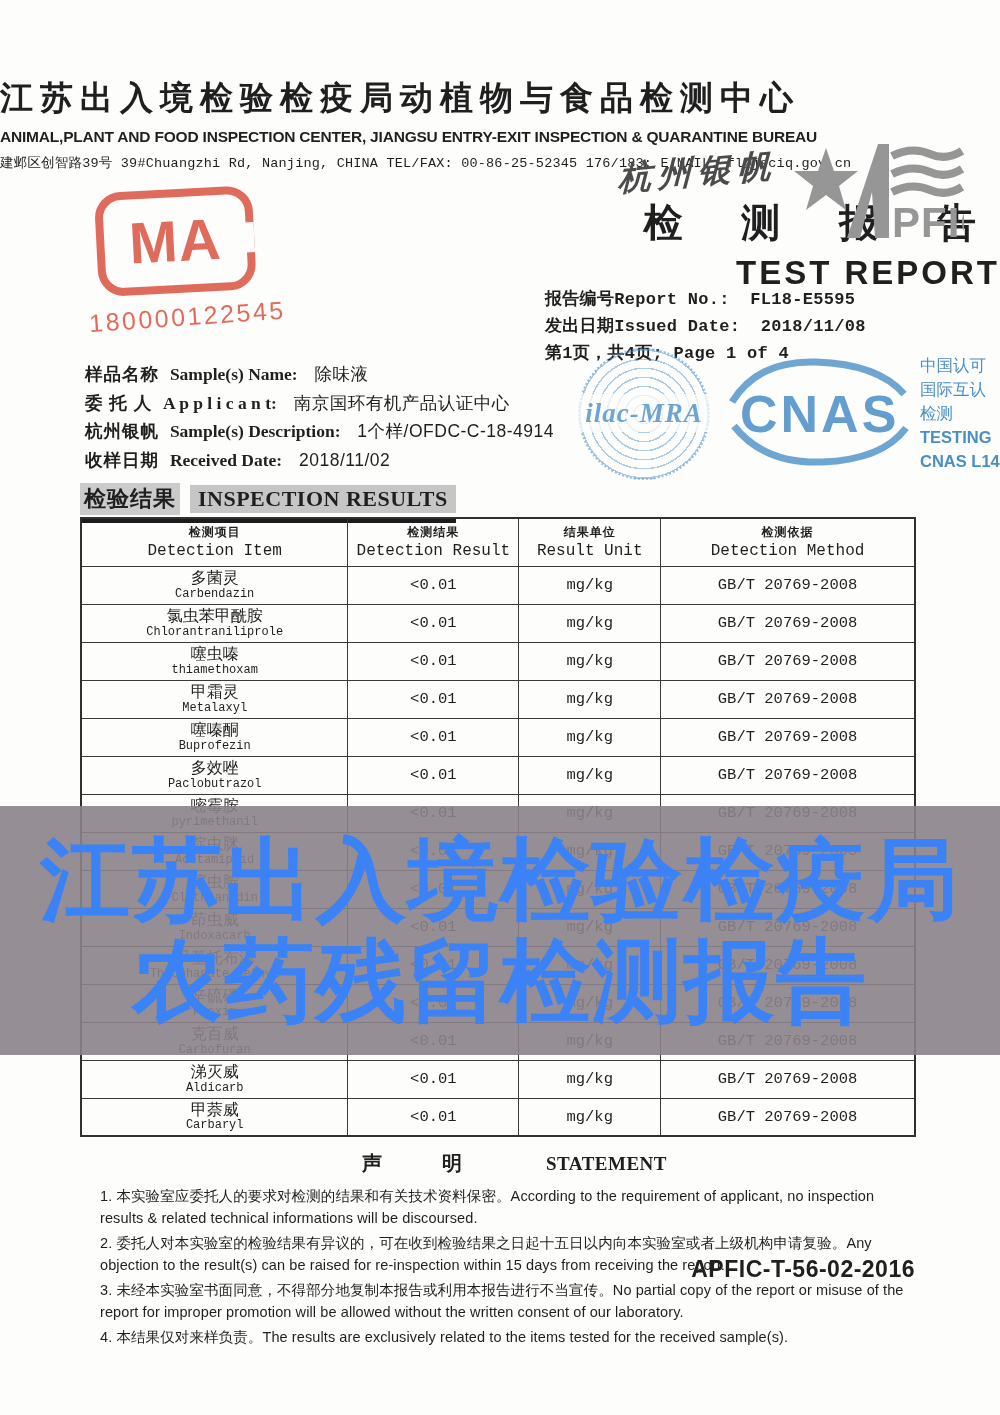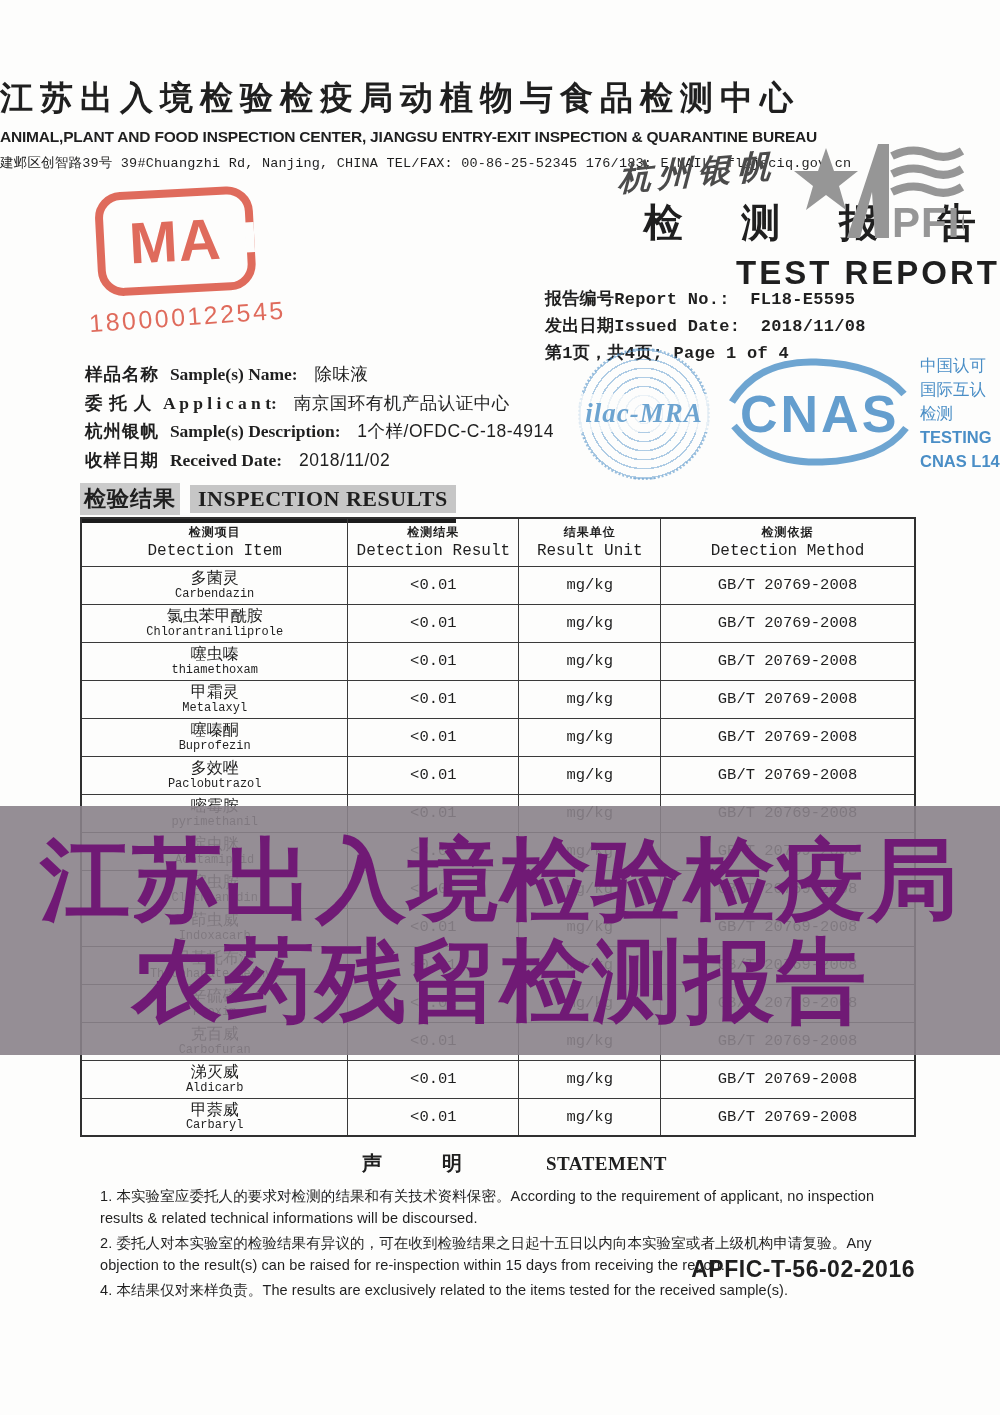--- a/index.html
+++ b/index.html
@@ -81,21 +81,21 @@
   th .en{font-size:16px;font-weight:500;margin-top:1px;}
   tbody tr{height:38px;}
   td .cn{font-size:16px;font-weight:500;line-height:1.15;}
   td .en{font-size:12px;line-height:1.1;}
   td.num{font-size:15.5px;}
 
   
   .watermark{position:absolute;top:806px;left:0;width:100%;height:249px;
     background:rgba(138,130,138,0.90);display:flex;flex-direction:column;align-items:center;
     justify-content:center;z-index:5;}
-  .wm-line{color:#701a75;font-weight:800;font-size:90px;line-height:1.12;letter-spacing:2px;
+  .wm-line{color:#3b82f6;font-weight:800;font-size:90px;line-height:1.12;letter-spacing:2px;
     white-space:nowrap;text-align:center;}
 
   
   .statement{position:absolute;top:1150px;left:100px;width:818px;}
   .st-head{display:flex;align-items:baseline;margin-left:262px;margin-bottom:8px;}
   .st-cn{font-size:20px;font-weight:800;letter-spacing:2px;}
   .st-cn2{font-size:20px;font-weight:800;margin-left:58px;}
   .st-en{font-size:19px;font-weight:800;margin-left:84px;
     font-family:"Liberation Serif","DejaVu Serif",serif;letter-spacing:0.5px;}
   .st-item{font-size:14.5px;line-height:1.55;letter-spacing:0.1px;margin:0 0 2px 0;}
@@ -388,18 +388,19 @@
   </div>
 
   <div class="statement">
     <div class="st-head">
       <span class="st-cn">声</span>
       <span class="st-cn2">明</span>
       <span class="st-en">STATEMENT</span>
     </div>
     <p class="st-item">1. 本实验室应委托人的要求对检测的结果和有关技术资料保密。According to the requirement of applicant, no inspection results &amp; related technical informations will be discoursed.</p>
     <p class="st-item">2. 委托人对本实验室的检验结果有异议的，可在收到检验结果之日起十五日以内向本实验室或者上级机构申请复验。Any objection to the result(s) can be raised for re-inspection within 15 days from receiving the report.</p>
+    <p class="st-item">3. 未经本实验室书面同意，不得部分地复制本报告或利用本报告进行不当宣传。No partial copy of the report or misuse of the report for improper promotion will be allowed without the written consent of our laboratory.</p>
     <p class="st-item">4. 本结果仅对来样负责。The results are exclusively related to the items tested for the received sample(s).</p>
   </div>
 
   <div class="doc-code">APFIC-T-56-02-2016</div>
 
 </div>
 
 </body></html>

